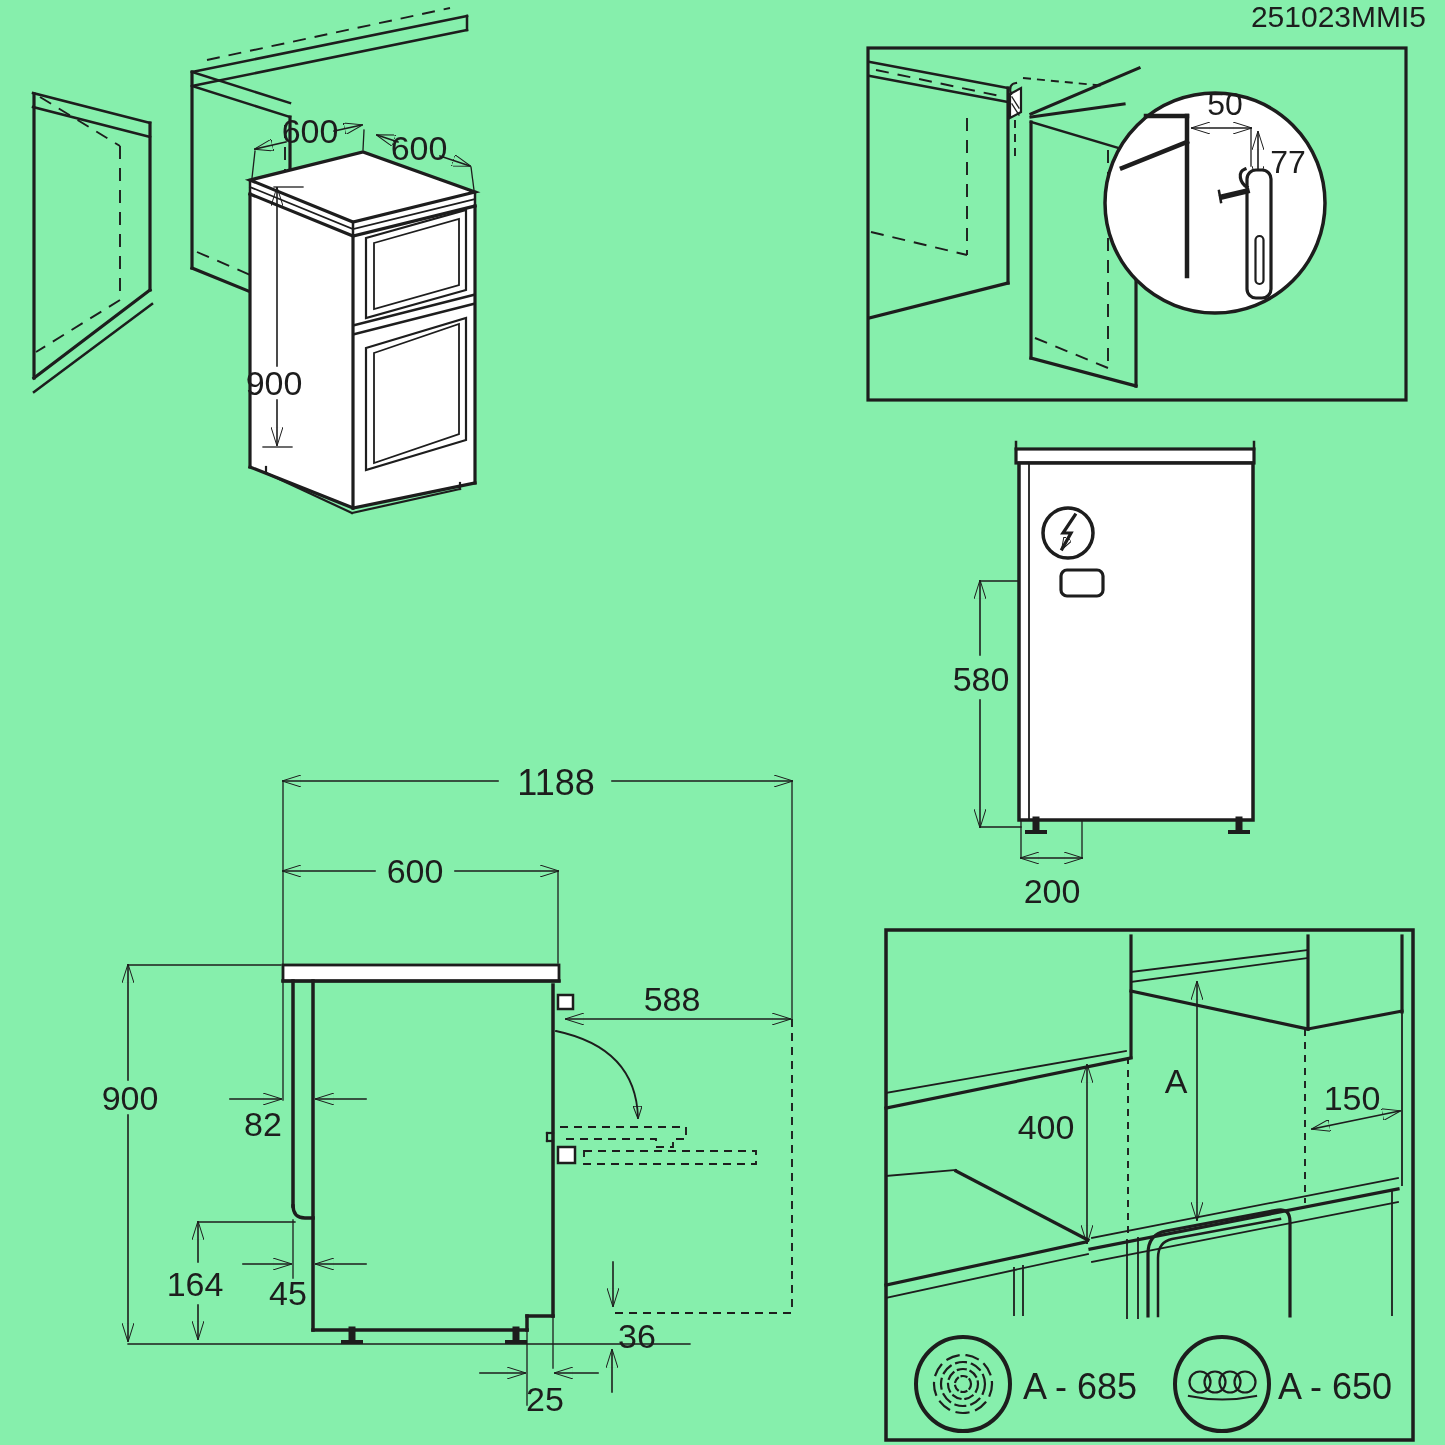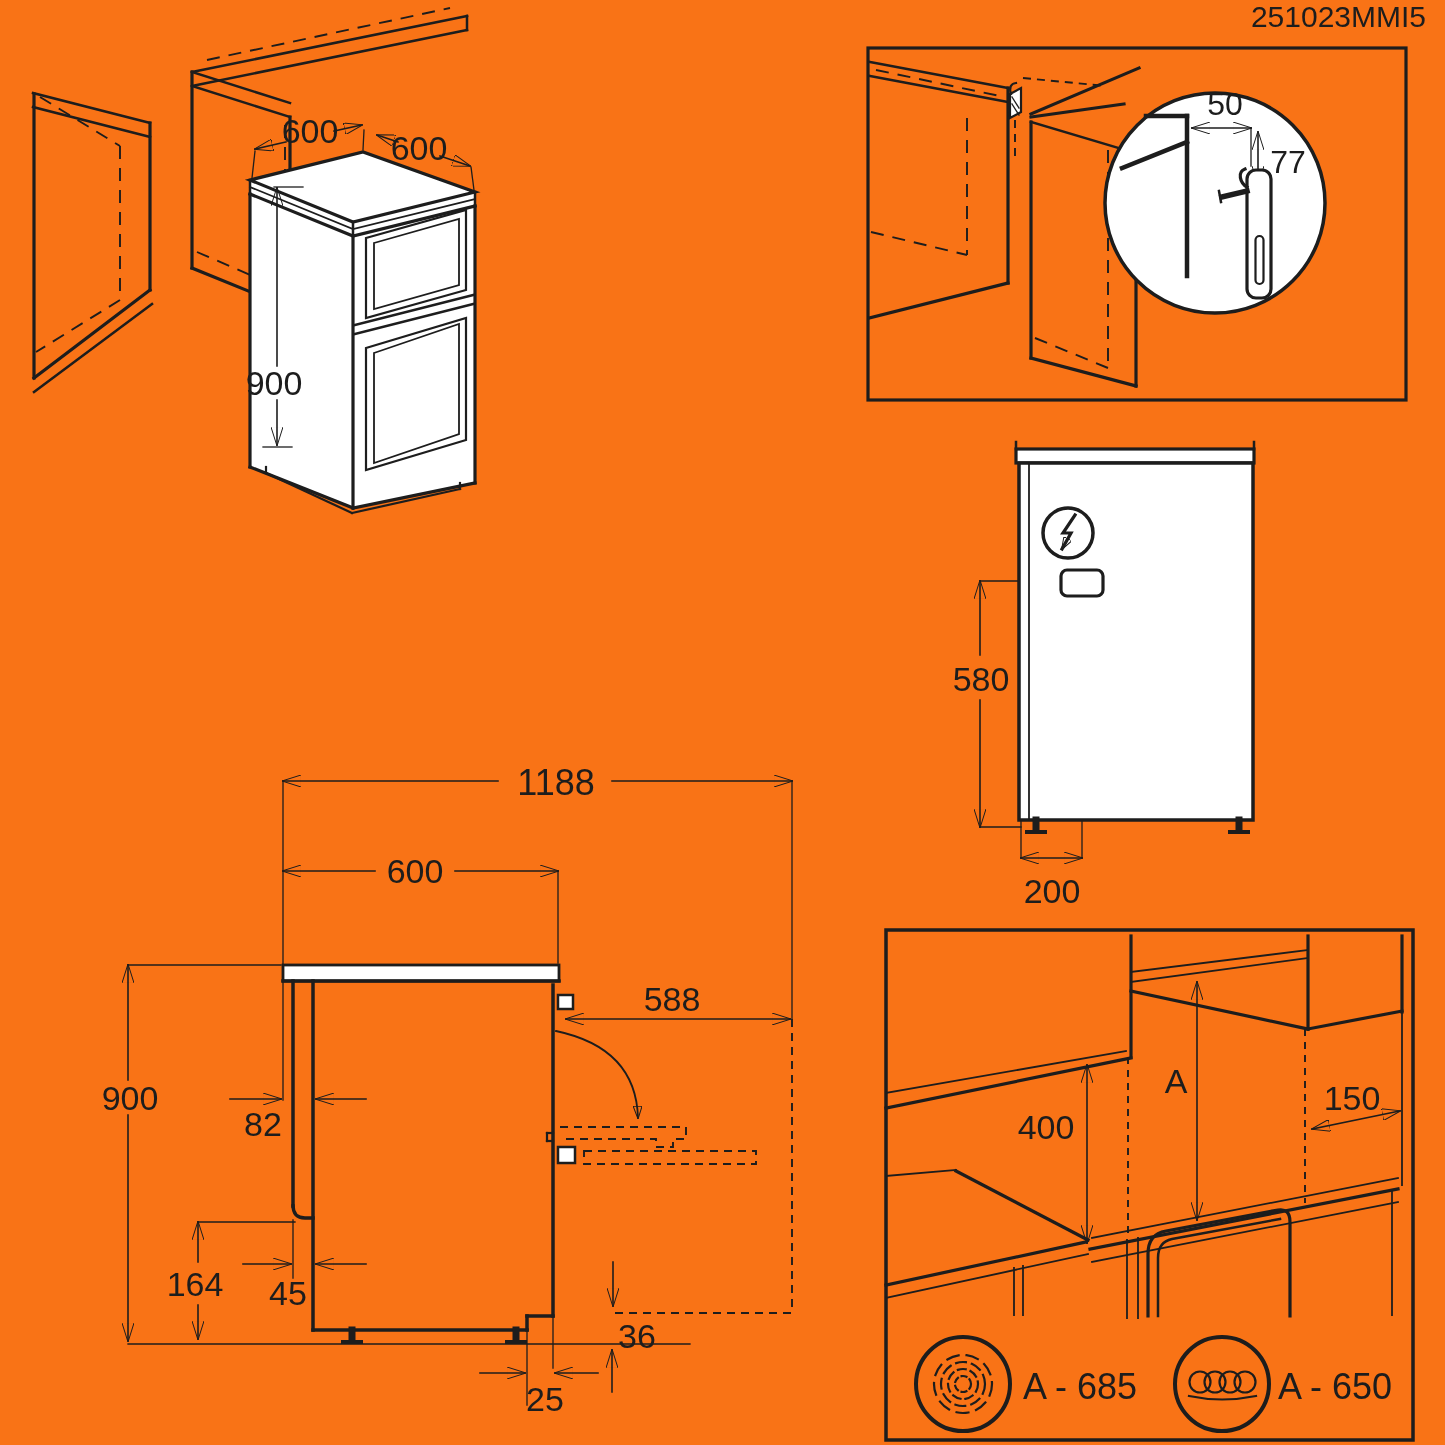--- a/index.html
+++ b/index.html
@@ -1,16 +1,16 @@
 <!DOCTYPE html>
 <html><head>
 <meta charset="utf-8">
 <style>
   html,body{margin:0;padding:0;background:#fff;}
-  .canvas{position:relative;width:1445px;height:1445px;background:#f97316;overflow:hidden;
+  .canvas{position:relative;width:1445px;height:1445px;background:#86efac;overflow:hidden;
           font-family:"Liberation Sans",sans-serif;}
   svg{position:absolute;left:0;top:0;}
   svg line,svg path,svg rect,svg circle,svg polygon,svg polyline{stroke:#1d1d1d;fill:none;
       stroke-linecap:square;}
   svg .wf{fill:#ffffff;}          
   svg .t3{stroke-width:3.2;} svg .t35{stroke-width:3.5;} svg .t45{stroke-width:4.5;}
   svg .t25{stroke-width:2.5;} svg .t22{stroke-width:2.2;} svg .t18{stroke-width:1.8;}
   svg .t13{stroke-width:1.3;} svg .t55{stroke-width:5.5;}
   svg .d1{stroke-dasharray:13 9;stroke-width:1.9;stroke-linecap:butt;}
   svg .d2{stroke-dasharray:8 6;stroke-width:1.9;stroke-linecap:butt;}

